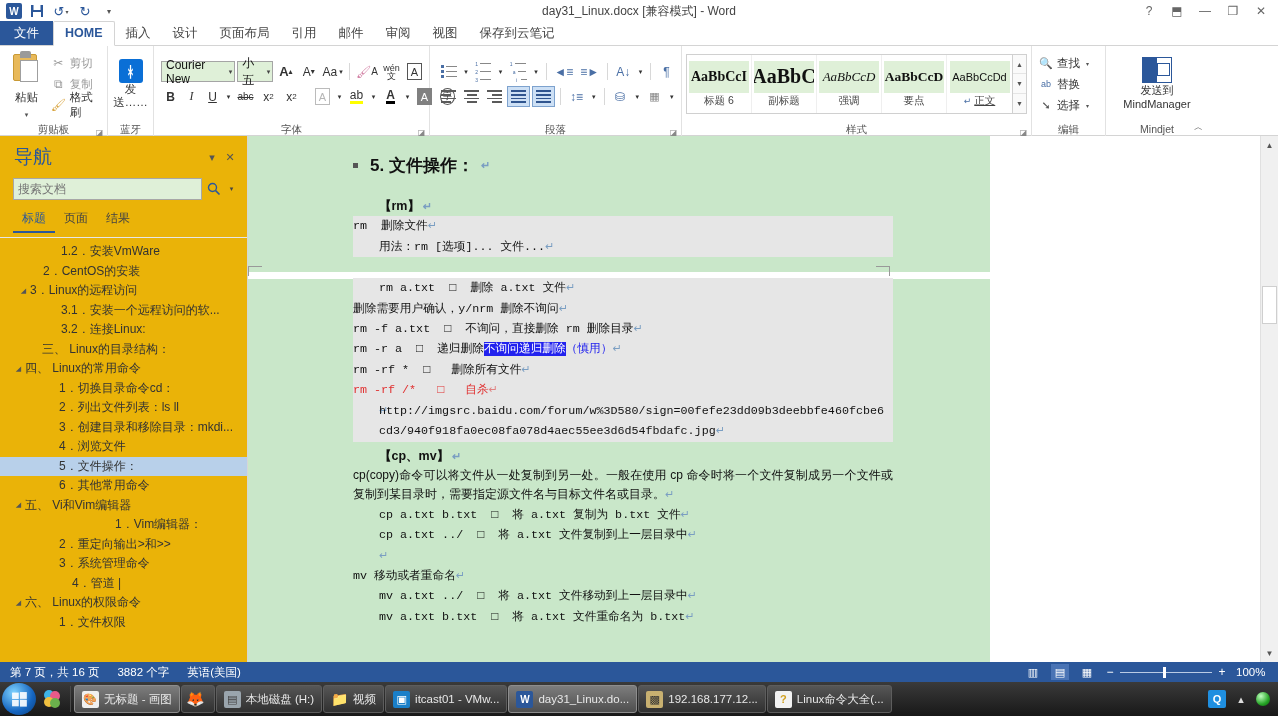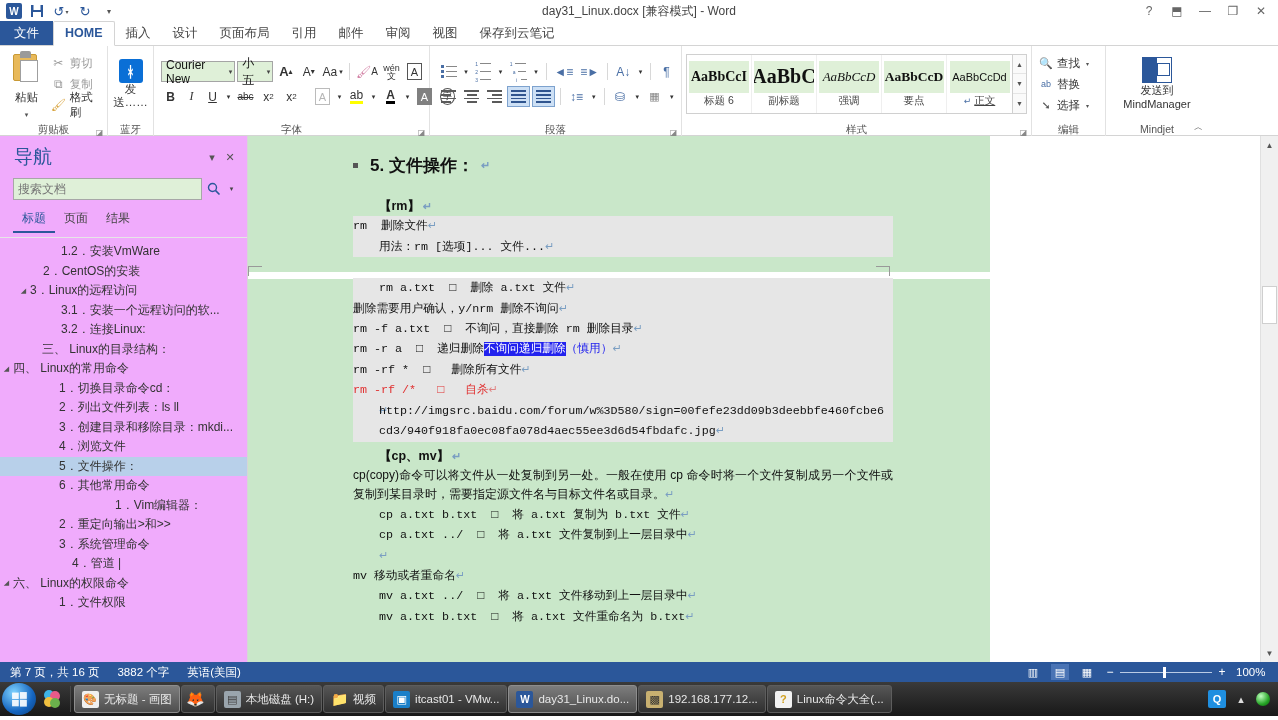--- a/index.html
+++ b/index.html
@@ -134,21 +134,21 @@
   .mj-l { position:absolute; left:0; top:0; width:14px; height:24px; background:#2b579a; }
   .mj-r { position:absolute; right:1px; top:5px; width:13px; height:13px; background:#fff;
           border:1px solid #2b579a; }
   .mj-lbl { font-size:11px; color:#333; line-height:13px; text-align:center; }
   .ribbon-collapse { position:absolute; right:5px; bottom:2px; font-size:9px; color:#555; }
 
   
   .workspace { display:flex; height:526px; background:#fff; }
 
   
-  .navpane { width:248px; background:#f0abfc; border-right:1px solid #d6d6d6;
+  .navpane { width:248px; background:#eab308; border-right:1px solid #d6d6d6;
              display:flex; flex-direction:column; position:relative; }
   .nav-head { display:flex; align-items:center; padding:8px 8px 4px 14px; }
   .nav-title { font-size:19px; color:#2b579a; flex:1; }
   .nav-hbtn { width:18px; height:18px; display:flex; align-items:center; justify-content:center;
               color:#555; font-size:11px; }
   .nav-search-row { padding:4px 10px 6px 13px; display:flex; align-items:center; }
   .nav-search { flex:1; height:22px; border:1px solid #a7a7a7; background:#dff0d8;
                 display:flex; align-items:center; padding:0 4px; }
   .nav-search input { border:none; outline:none; background:transparent; font-size:12px;
                       color:#7a7a7a; width:100%; font-family:inherit; }
@@ -157,21 +157,21 @@
   .nav-srch-arrow { font-size:7px; color:#444; width:11px; text-align:center; }
   .nav-tabs { display:flex; gap:0; padding:2px 0 4px 13px; border-bottom:1px solid #e6e6e6; }
   .nav-tab { font-size:12px; color:#444; padding:2px 9px 4px; }
   .nav-tab.active { color:#2b579a; border-bottom:2px solid #2b579a; font-weight:normal; }
   .nav-list { flex:1; overflow:hidden; padding-top:4px; }
   .nav-item { display:flex; align-items:center; height:19.5px; font-size:12px; color:#333;
               white-space:nowrap; padding-right:6px; }
   .nav-item.sel { background:#b8d0ea; }
   .nav-tri { width:13px; text-align:center; font-size:7px; color:#555; flex:none; }
   .nav-lbl { overflow:hidden; text-overflow:ellipsis; }
-  .lvl1 { }
+  .lvl1 { padding-left:12px; }
   .lvl2 { padding-left:30px; }
   .lvl3 { padding-left:48px; }
 
   
   .docarea { flex:1; position:relative; background:#fff; overflow:hidden; }
   .page-bg { position:absolute; left:0; right:18px; top:0; bottom:0; background:#fff; }
   .page-margin { position:absolute; left:0; width:742px; background:#c9e7c9; }
   .pg1 { top:0; height:137px; }
   .pg2 { top:143px; height:383px; }
   .pgbreak { position:absolute; left:0; width:742px; top:136px; height:7px; background:#fff; }
@@ -689,20 +689,24 @@
           <span class="nav-lbl">4．浏览文件</span>
         </div>
       <div class="nav-item lvl2 sel" style="padding-left:46px;">
           <span class="nav-tri"></span>
           <span class="nav-lbl">5．文件操作：</span>
         </div>
       <div class="nav-item lvl2" style="padding-left:46px;">
           <span class="nav-tri"></span>
           <span class="nav-lbl">6．其他常用命令</span>
         </div>
+      <div class="nav-item lvl1">
+          <span class="nav-tri">◢</span>
+          <span class="nav-lbl">五、 Vi和Vim编辑器</span>
+        </div>
       <div class="nav-item lvl2" style="padding-left:58px;margin-left:44px;">
           <span class="nav-tri"></span>
           <span class="nav-lbl">1．Vim编辑器：</span>
         </div>
       <div class="nav-item lvl2" style="padding-left:46px;">
           <span class="nav-tri"></span>
           <span class="nav-lbl">2．重定向输出&gt;和&gt;&gt;</span>
         </div>
       <div class="nav-item lvl2" style="padding-left:46px;">
           <span class="nav-tri"></span>

